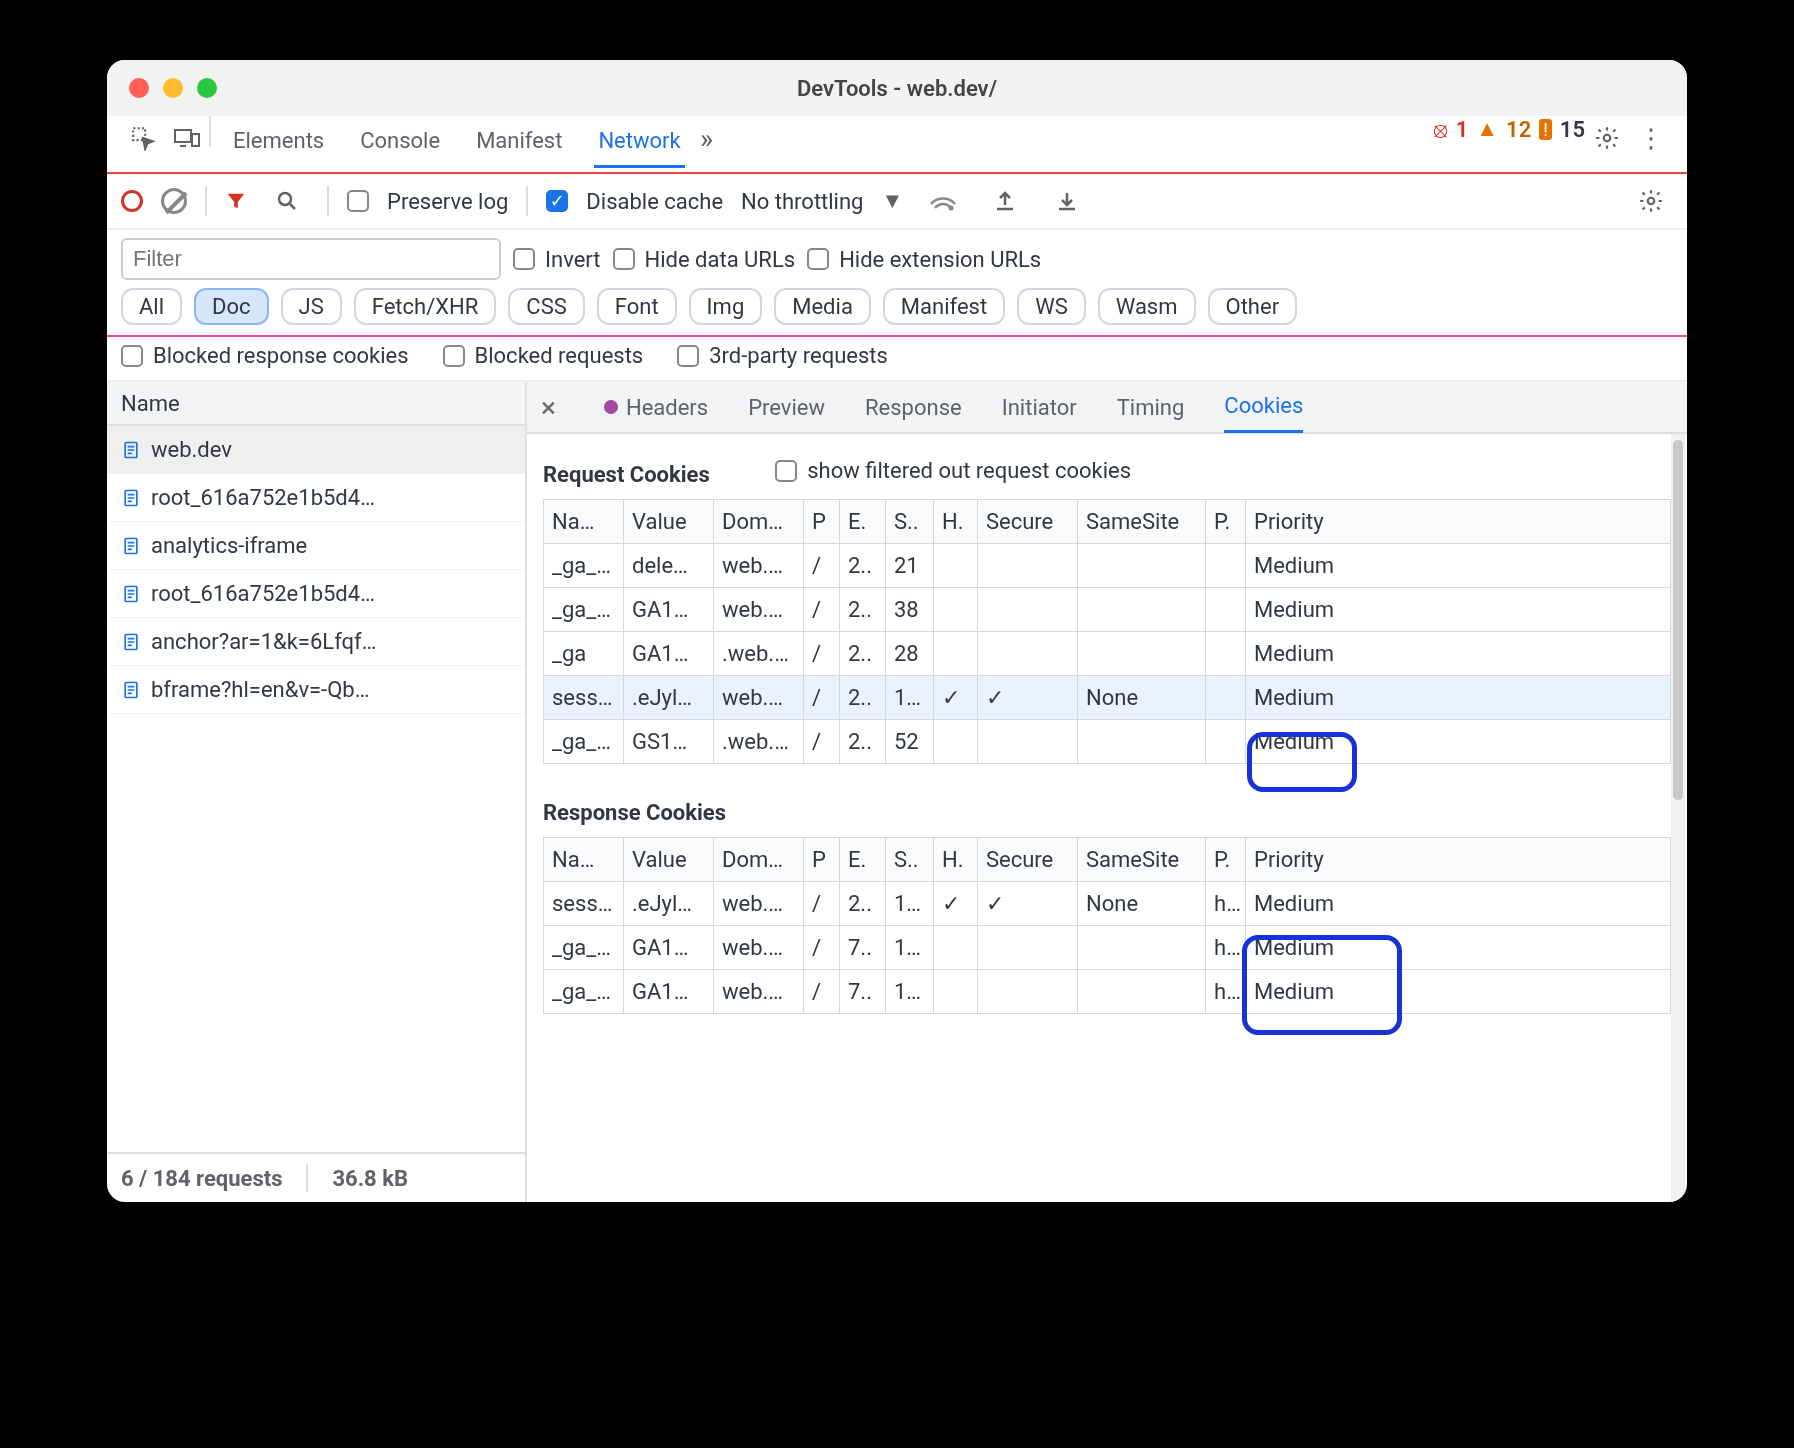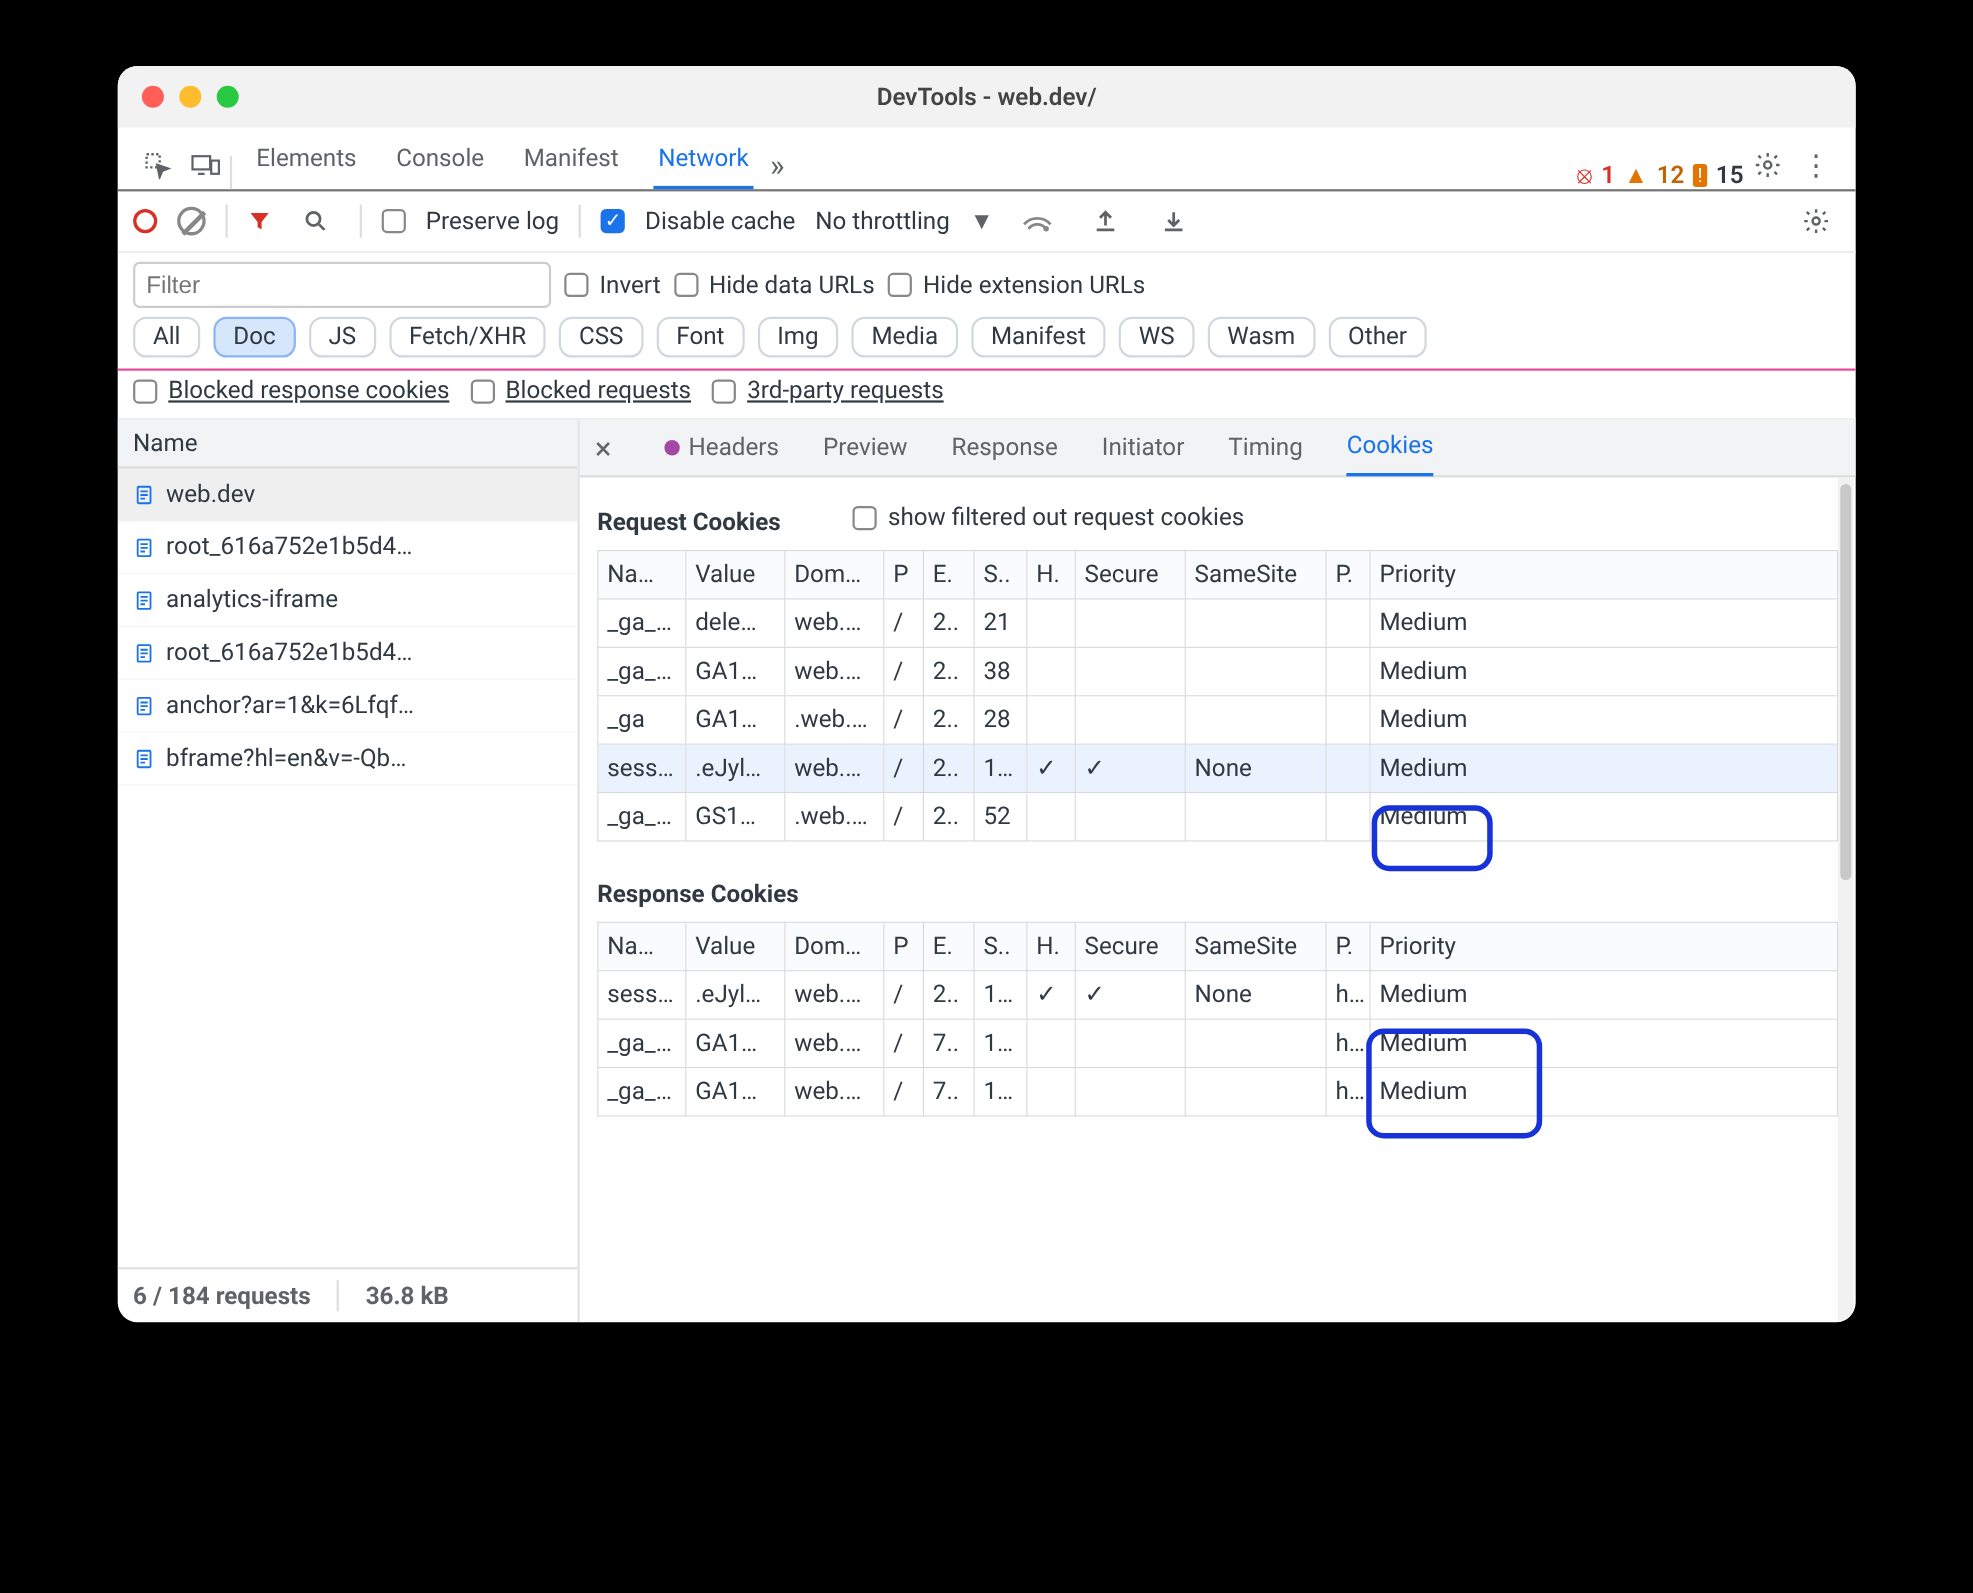--- a/index.html
+++ b/index.html
@@ -34,22 +34,22 @@
     display: flex; gap: 14px; margin-left: 22px;
   }
   .tl { width: 20px; height: 20px; border-radius: 50%; }
   .tl.red { background:#ff5f57; }
   .tl.yellow { background:#febc2e; }
   .tl.green { background:#28c840; }
   .wintitle { position:absolute; left:0; right:0; text-align:center; font-weight:600; color:#444;}
   
   .tabstrip {
     height: 58px;
-    border-bottom: 2px solid #737373;
-    display: flex; align-items: flex-end; padding: 0 14px; 
+    border-bottom: 2px solid #ef4444;
+    display: flex; align-items: flex-start; padding: 0 14px; 
   }
   .iconbtn { width:44px; height:44px; display:flex; align-items:center; justify-content:center; color:#5f6368; }
   .tabs-main { display:flex; gap: 28px; margin-left: 18px;}
   .tab { color:#5f6368; padding: 12px 4px; cursor:pointer;}
   .tab.active { color:#1a73e8; border-bottom: 3px solid #1a73e8;}
   .spacer { flex:1; }
   .badges { display:flex; align-items:center; gap: 8px; font-size:22px;}
   .badges .err { color:#d93025; font-weight:600;}
   .badges .warn { color:#c26401; font-weight:600;}
   .badges .info { color:#4b2eec; font-weight:600;}
@@ -66,21 +66,21 @@
   .cbx { width:22px;height:22px;border:2.5px solid #888;border-radius:5px; display:inline-flex; align-items:center; justify-content:center;}
   .cbx.checked { background:#1a73e8; border-color:#1a73e8; color:#fff; font-size:18px;}
   .cbx.checked::after{content:"✓"; line-height:1;}
   .lbl { color:#303942; }
   
   .filterrow { padding: 8px 14px 4px; display:flex; flex-wrap:wrap; align-items:center; gap:12px;}
   .filterinput { width:380px; height:42px; border:2px solid #ccc; border-radius:6px; padding:0 10px; font-size:22px;}
   .chiprow { padding: 4px 14px 10px; display:flex; gap:12px; flex-wrap:wrap; border-bottom: 2px solid #ec4899;}
   .chip { border:2px solid #d0d7de; border-radius:12px; padding:4px 16px; color:#303942; background:#fff; cursor:pointer;}
   .chip.active { background:#d6e6fb; border-color:#8ab4f8;}
-  .cbxrow { padding: 6px 14px 12px; display:flex; gap:19px; border-bottom:2px solid #eee;text-decoration:underline;}
+  .cbxrow { padding: 6px 14px 12px; display:flex; gap:34px; border-bottom:2px solid #eee;}
   .cbxitem { display:flex; gap:10px; align-items:center;}
   
   .split { display:flex; height: 820px;}
   .left { width:420px; border-right:2px solid #e0e0e0; display:flex; flex-direction:column;}
   .colhdr { height:44px; background:#f1f3f4; display:flex; align-items:center; padding:0 14px; font-weight:400; border-bottom:2px solid #ddd;}
   .reqlist { flex:1; overflow:hidden;}
   .reqitem { height:48px; display:flex; align-items:center; gap:10px; padding:0 14px; border-bottom:1px solid #f4f4f4; cursor:pointer; white-space:nowrap; overflow:hidden; text-overflow:ellipsis;}
   .reqitem.sel { background:#efefef;}
   .docicon { width:20px;height:20px; color:#1a73e8; flex-shrink:0;}
   .right { flex:1; display:flex; flex-direction:column; overflow:hidden; position:relative;}

